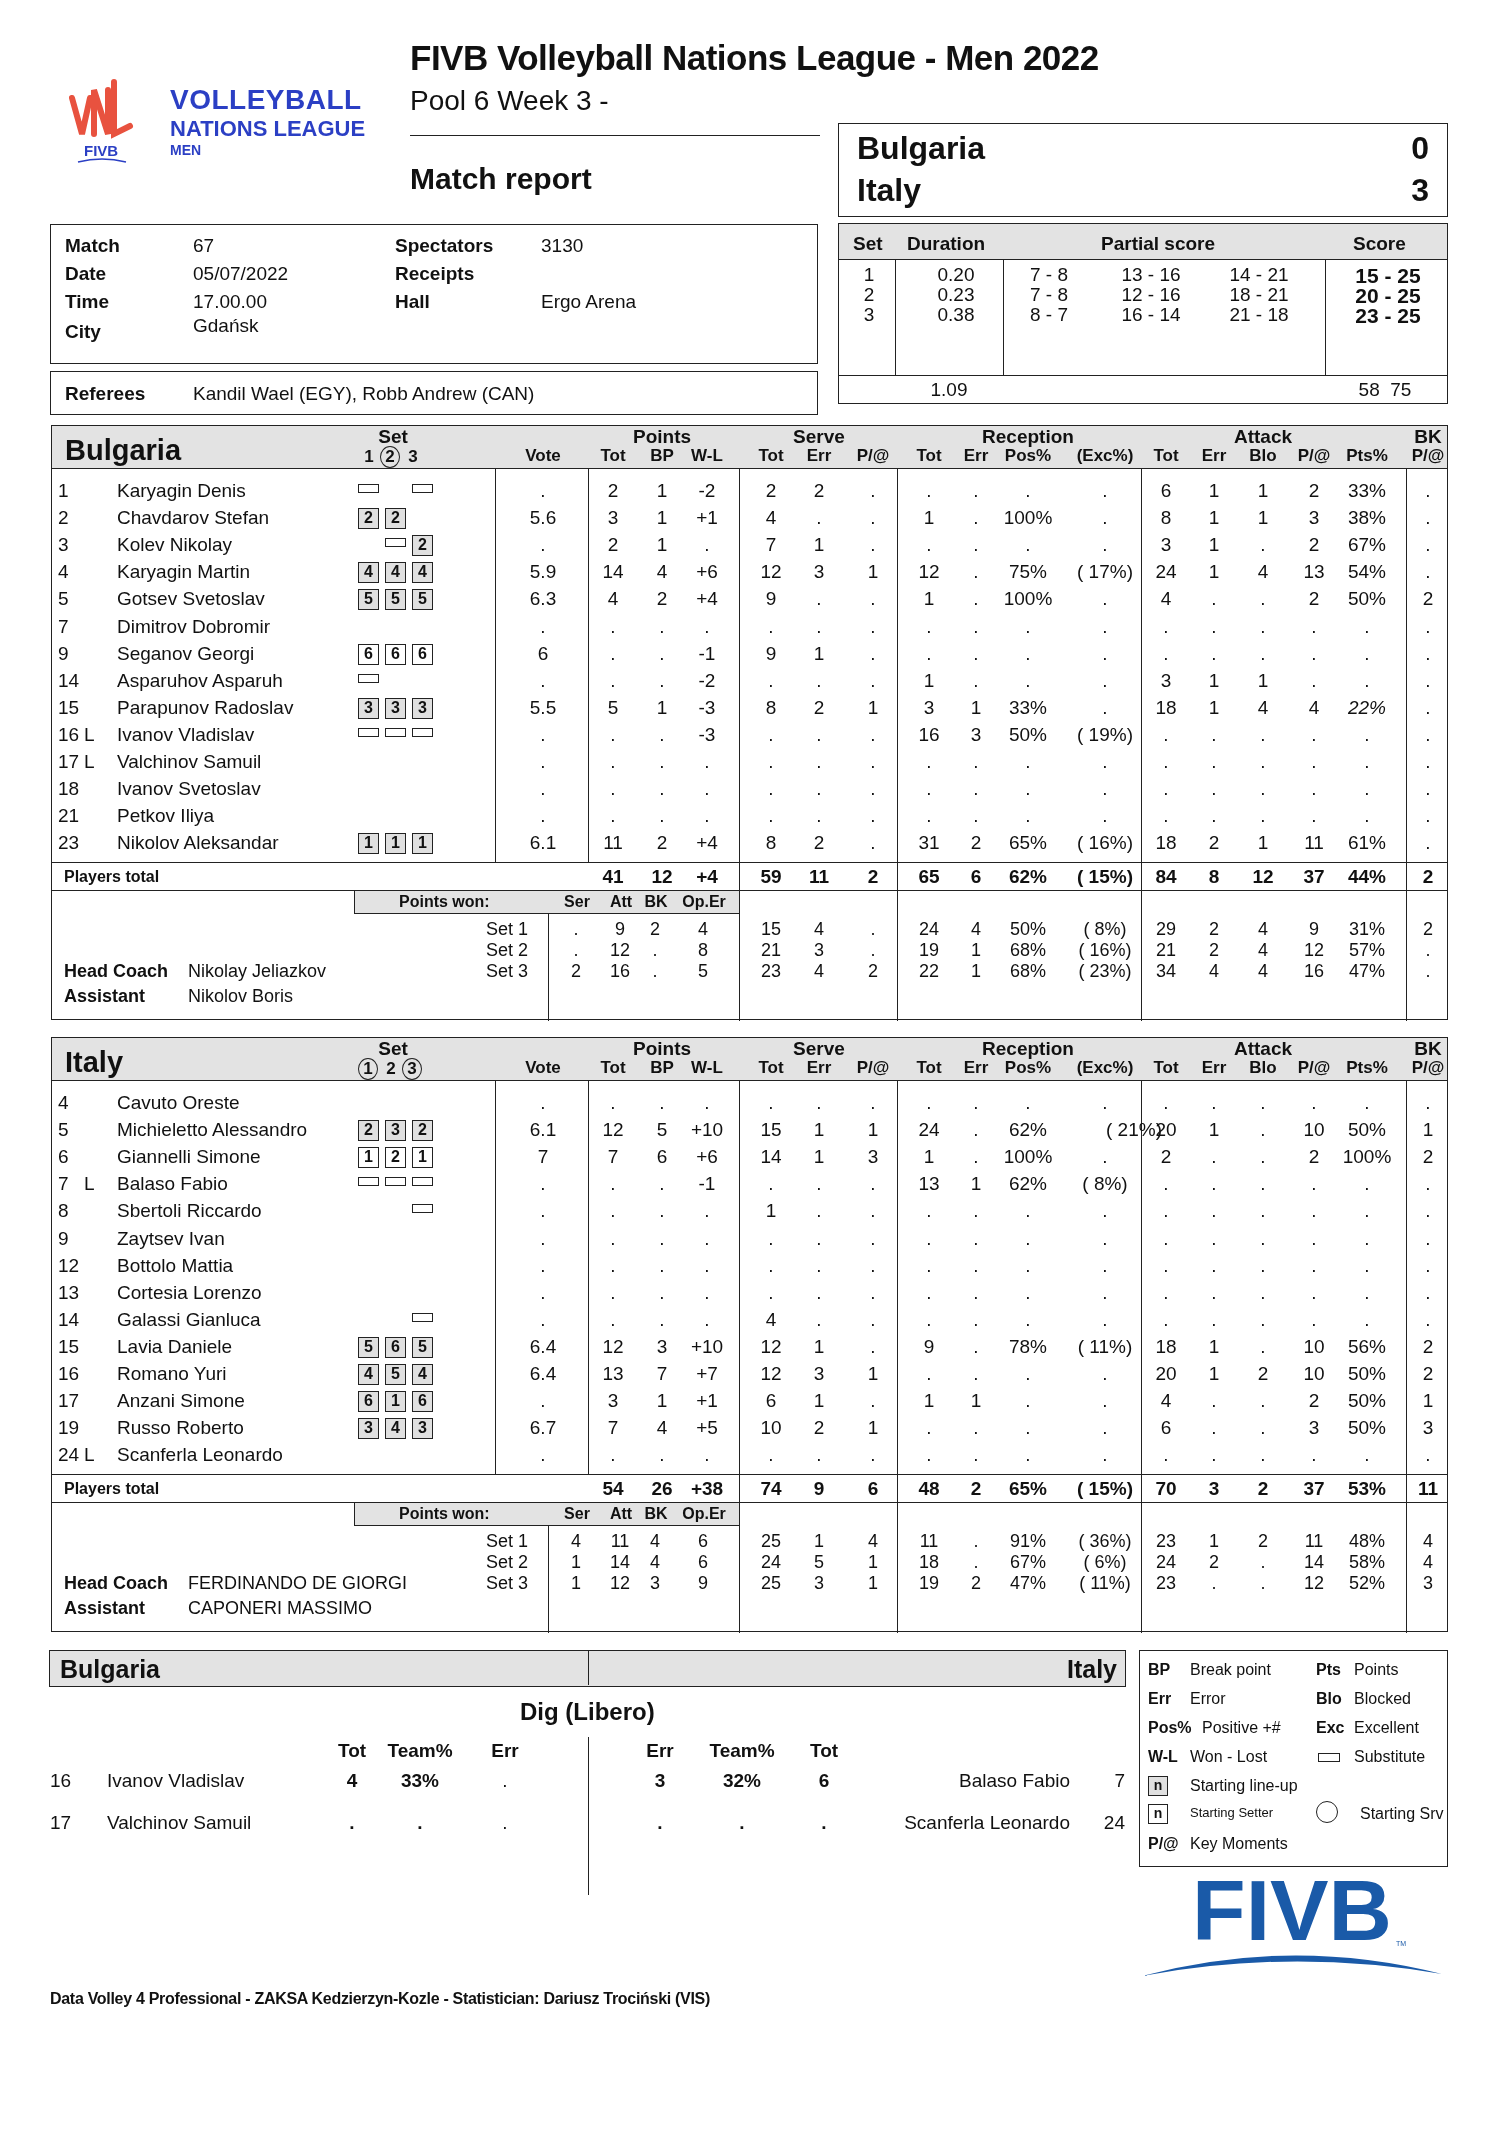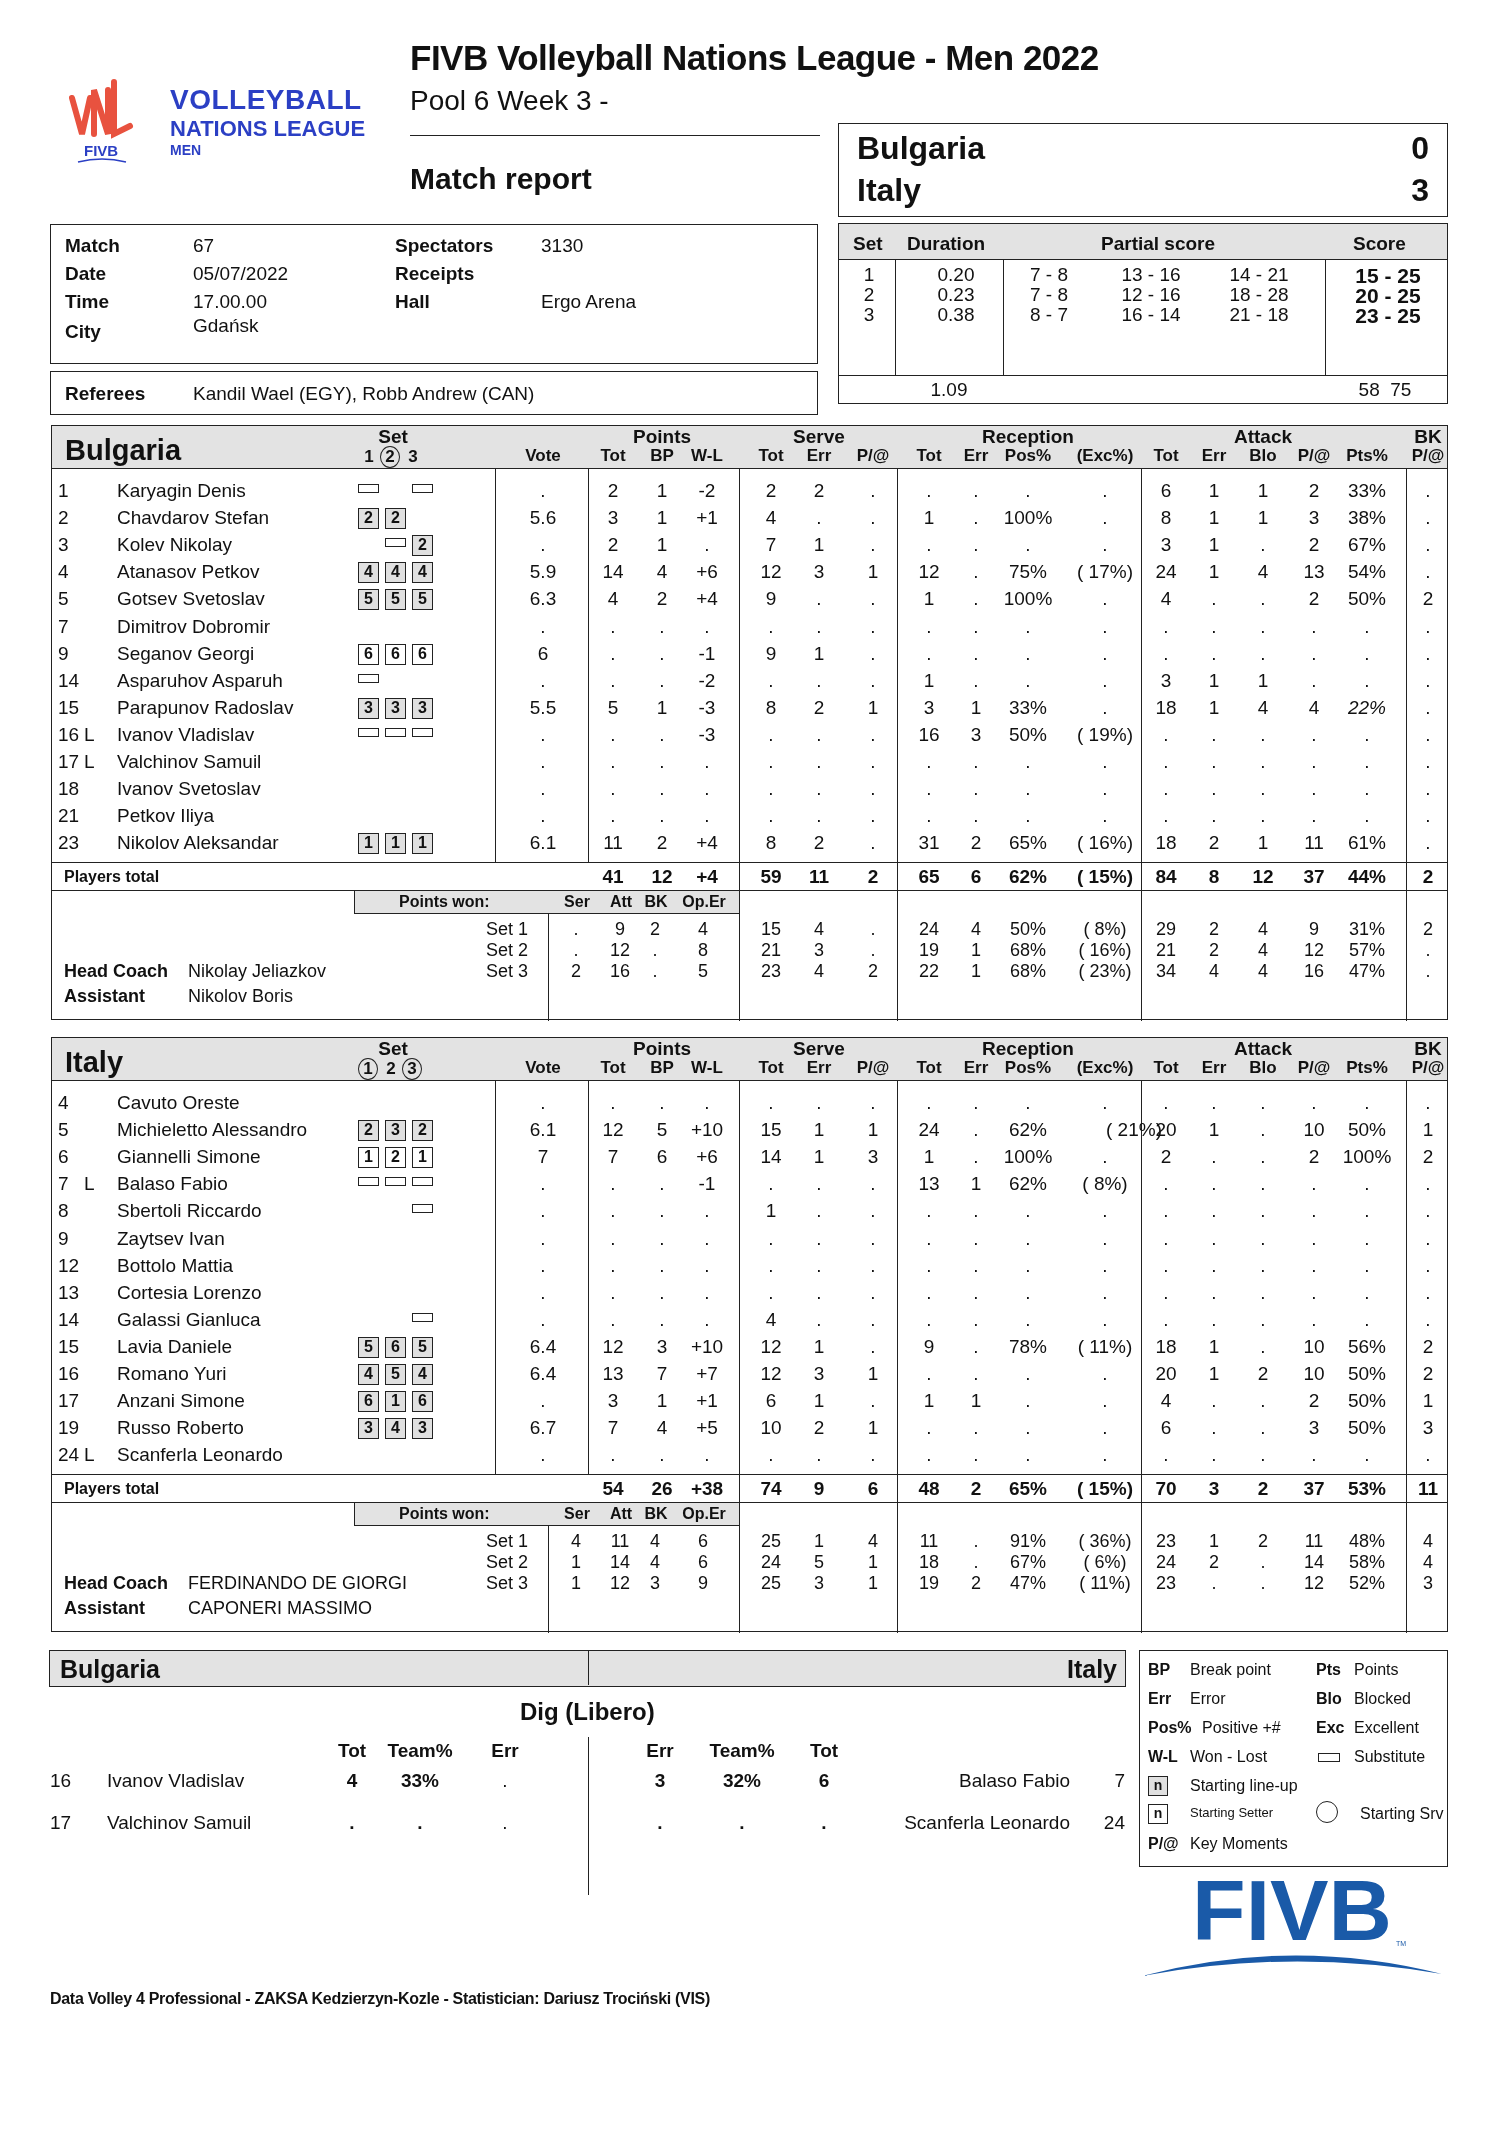--- a/index.html
+++ b/index.html
@@ -121,21 +121,21 @@
 <div class="cell" style="left: 10px; width: 40px; top: 40px;">1</div>
     <div class="cell" style="left: 72px; width: 90px; top: 40px;">0.20</div>
     <div class="cell" style="left: 170px; width: 80px; top: 40px;">7 - 8</div>
     <div class="cell" style="left: 262px; width: 100px; top: 40px;">13 - 16</div>
     <div class="cell" style="left: 370px; width: 100px; top: 40px;">14 - 21</div>
     <div class="cell" style="left: 494px; width: 110px; top: 40px; font-weight: bold; font-size: 21px;">15 - 25</div>
     <div class="cell" style="left: 10px; width: 40px; top: 60px;">2</div>
     <div class="cell" style="left: 72px; width: 90px; top: 60px;">0.23</div>
     <div class="cell" style="left: 170px; width: 80px; top: 60px;">7 - 8</div>
     <div class="cell" style="left: 262px; width: 100px; top: 60px;">12 - 16</div>
-    <div class="cell" style="left: 370px; width: 100px; top: 60px;">18 - 28</div>
+    <div class="cell" style="left: 370px; width: 100px; top: 60px;">18 - 21</div>
     <div class="cell" style="left: 494px; width: 110px; top: 60px; font-weight: bold; font-size: 21px;">20 - 25</div>
     <div class="cell" style="left: 10px; width: 40px; top: 80px;">3</div>
     <div class="cell" style="left: 72px; width: 90px; top: 80px;">0.38</div>
     <div class="cell" style="left: 170px; width: 80px; top: 80px;">8 - 7</div>
     <div class="cell" style="left: 262px; width: 100px; top: 80px;">16 - 14</div>
     <div class="cell" style="left: 370px; width: 100px; top: 80px;">21 - 18</div>
     <div class="cell" style="left: 494px; width: 110px; top: 80px; font-weight: bold; font-size: 21px;">23 - 25</div>
   </div>
 
 <div id="infobox" class="box">
@@ -261,21 +261,21 @@
       <span class="c" style="left:1114px;">3</span>
       <span class="c" style="left:1162px;">1</span>
       <span class="c" style="left:1211px;">.</span>
       <span class="c" style="left:1262px;">2</span>
       <span class="c" style="left:1315px;">67%</span>
       <span class="c" style="left:1376px;">.</span>
     </div>
     <div class="row" style="top:133.3px;">
       <span class="num">4</span>
       <span class="lib"></span>
-      <span class="pname">Atanasov Petkov</span>
+      <span class="pname">Karyagin Martin</span>
       <span class="pos-box start" style="left:306px;">4</span>
       <span class="pos-box start" style="left:333px;">4</span>
       <span class="pos-box start" style="left:360px;">4</span>
       <span class="c" style="left:491px;">5.9</span>
       <span class="c" style="left:561px;">14</span>
       <span class="c" style="left:610px;">4</span>
       <span class="c" style="left:655px;">+6</span>
       <span class="c" style="left:719px;">12</span>
       <span class="c" style="left:767px;">3</span>
       <span class="c" style="left:821px;">1</span>

